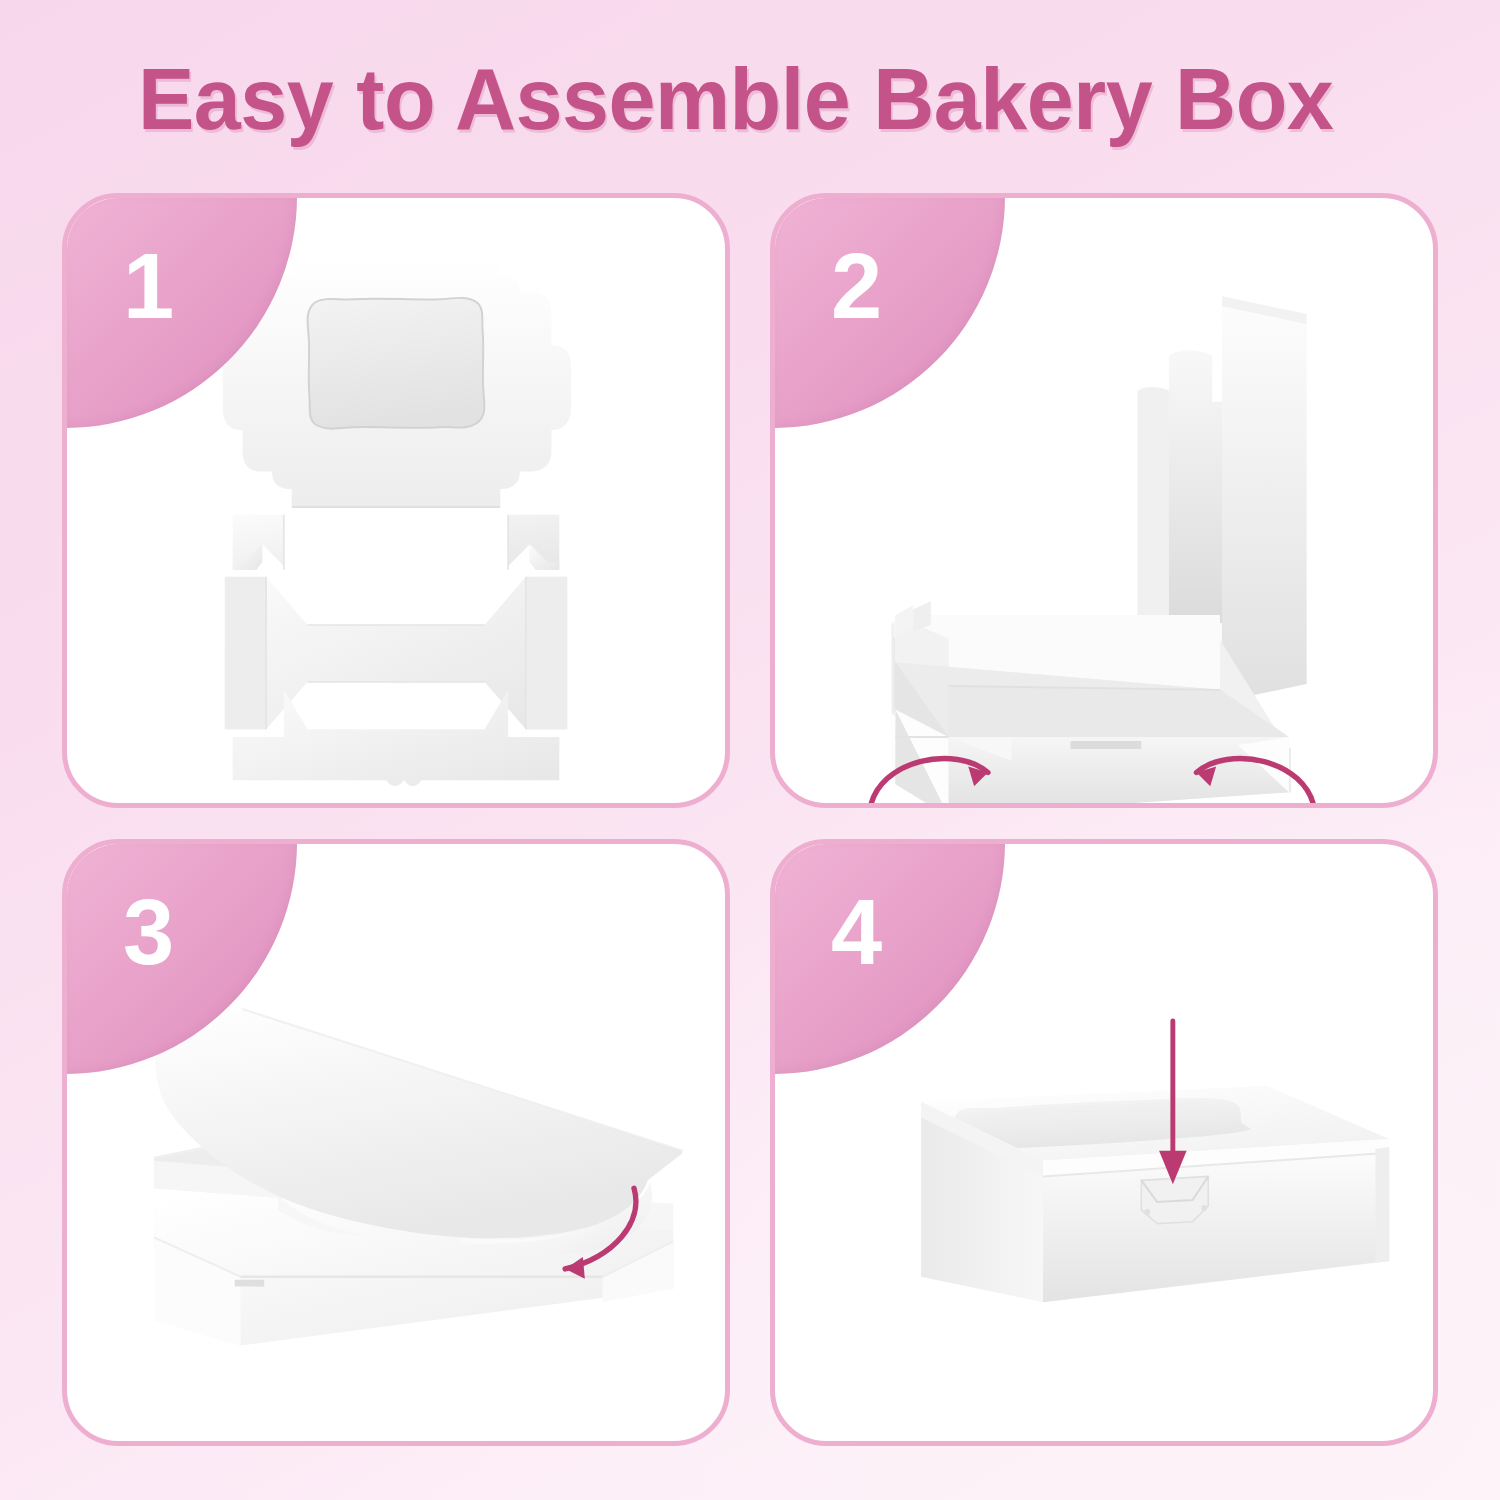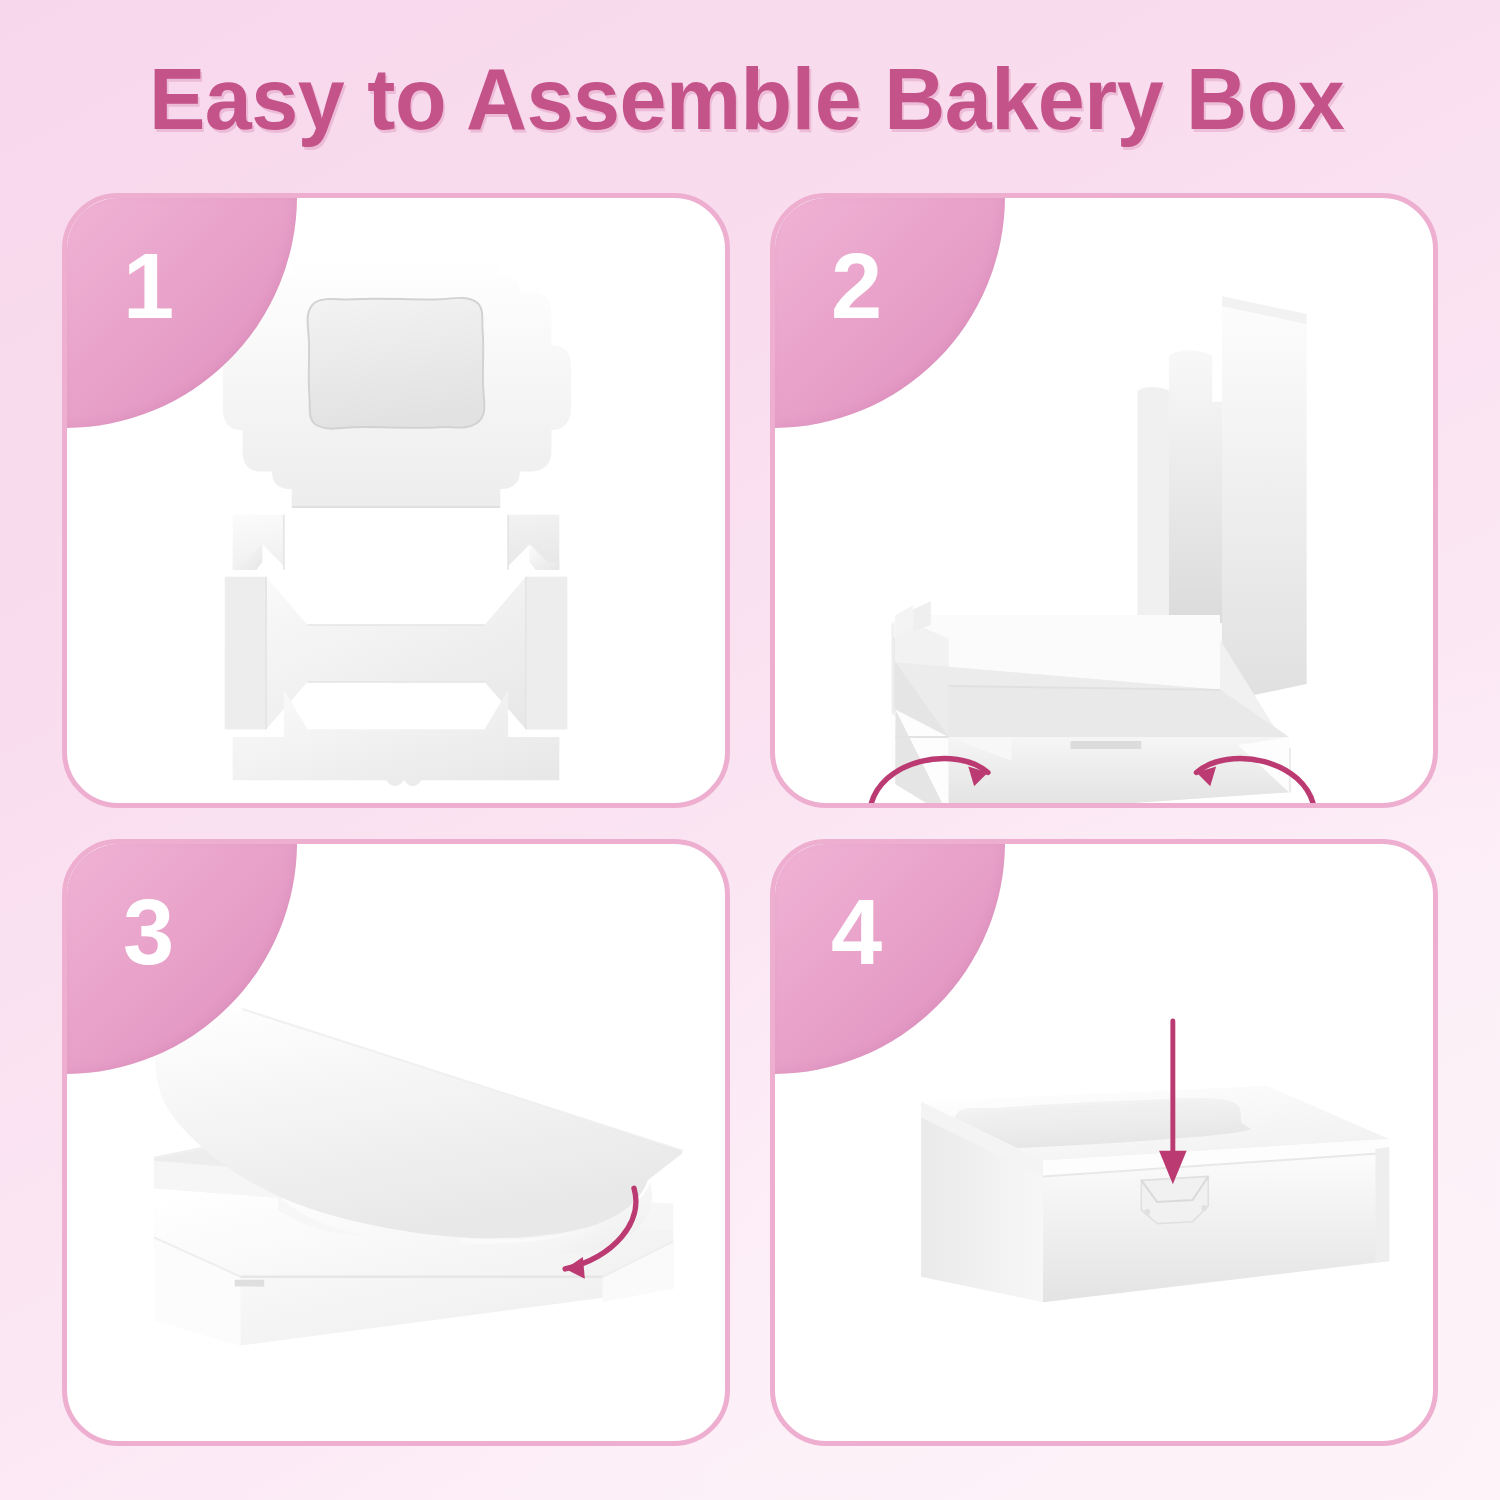--- a/index.html
+++ b/index.html
@@ -17,21 +17,20 @@
     position: relative;
   }
 
   
   .title-wrap {
     position: absolute;
     left: 0;
     top: 54px;
     width: 1472px;
     text-align: center;
-    margin-left: 11px;
   }
   .title {
     display: inline-block;
     font-family: "Liberation Sans Narrow", "Liberation Sans", sans-serif;
     font-weight: 700;
     font-size: 88px;
     line-height: 1.02;
     letter-spacing: -0.5px;
     color: #c4538a;
     transform: scaleX(0.96);

